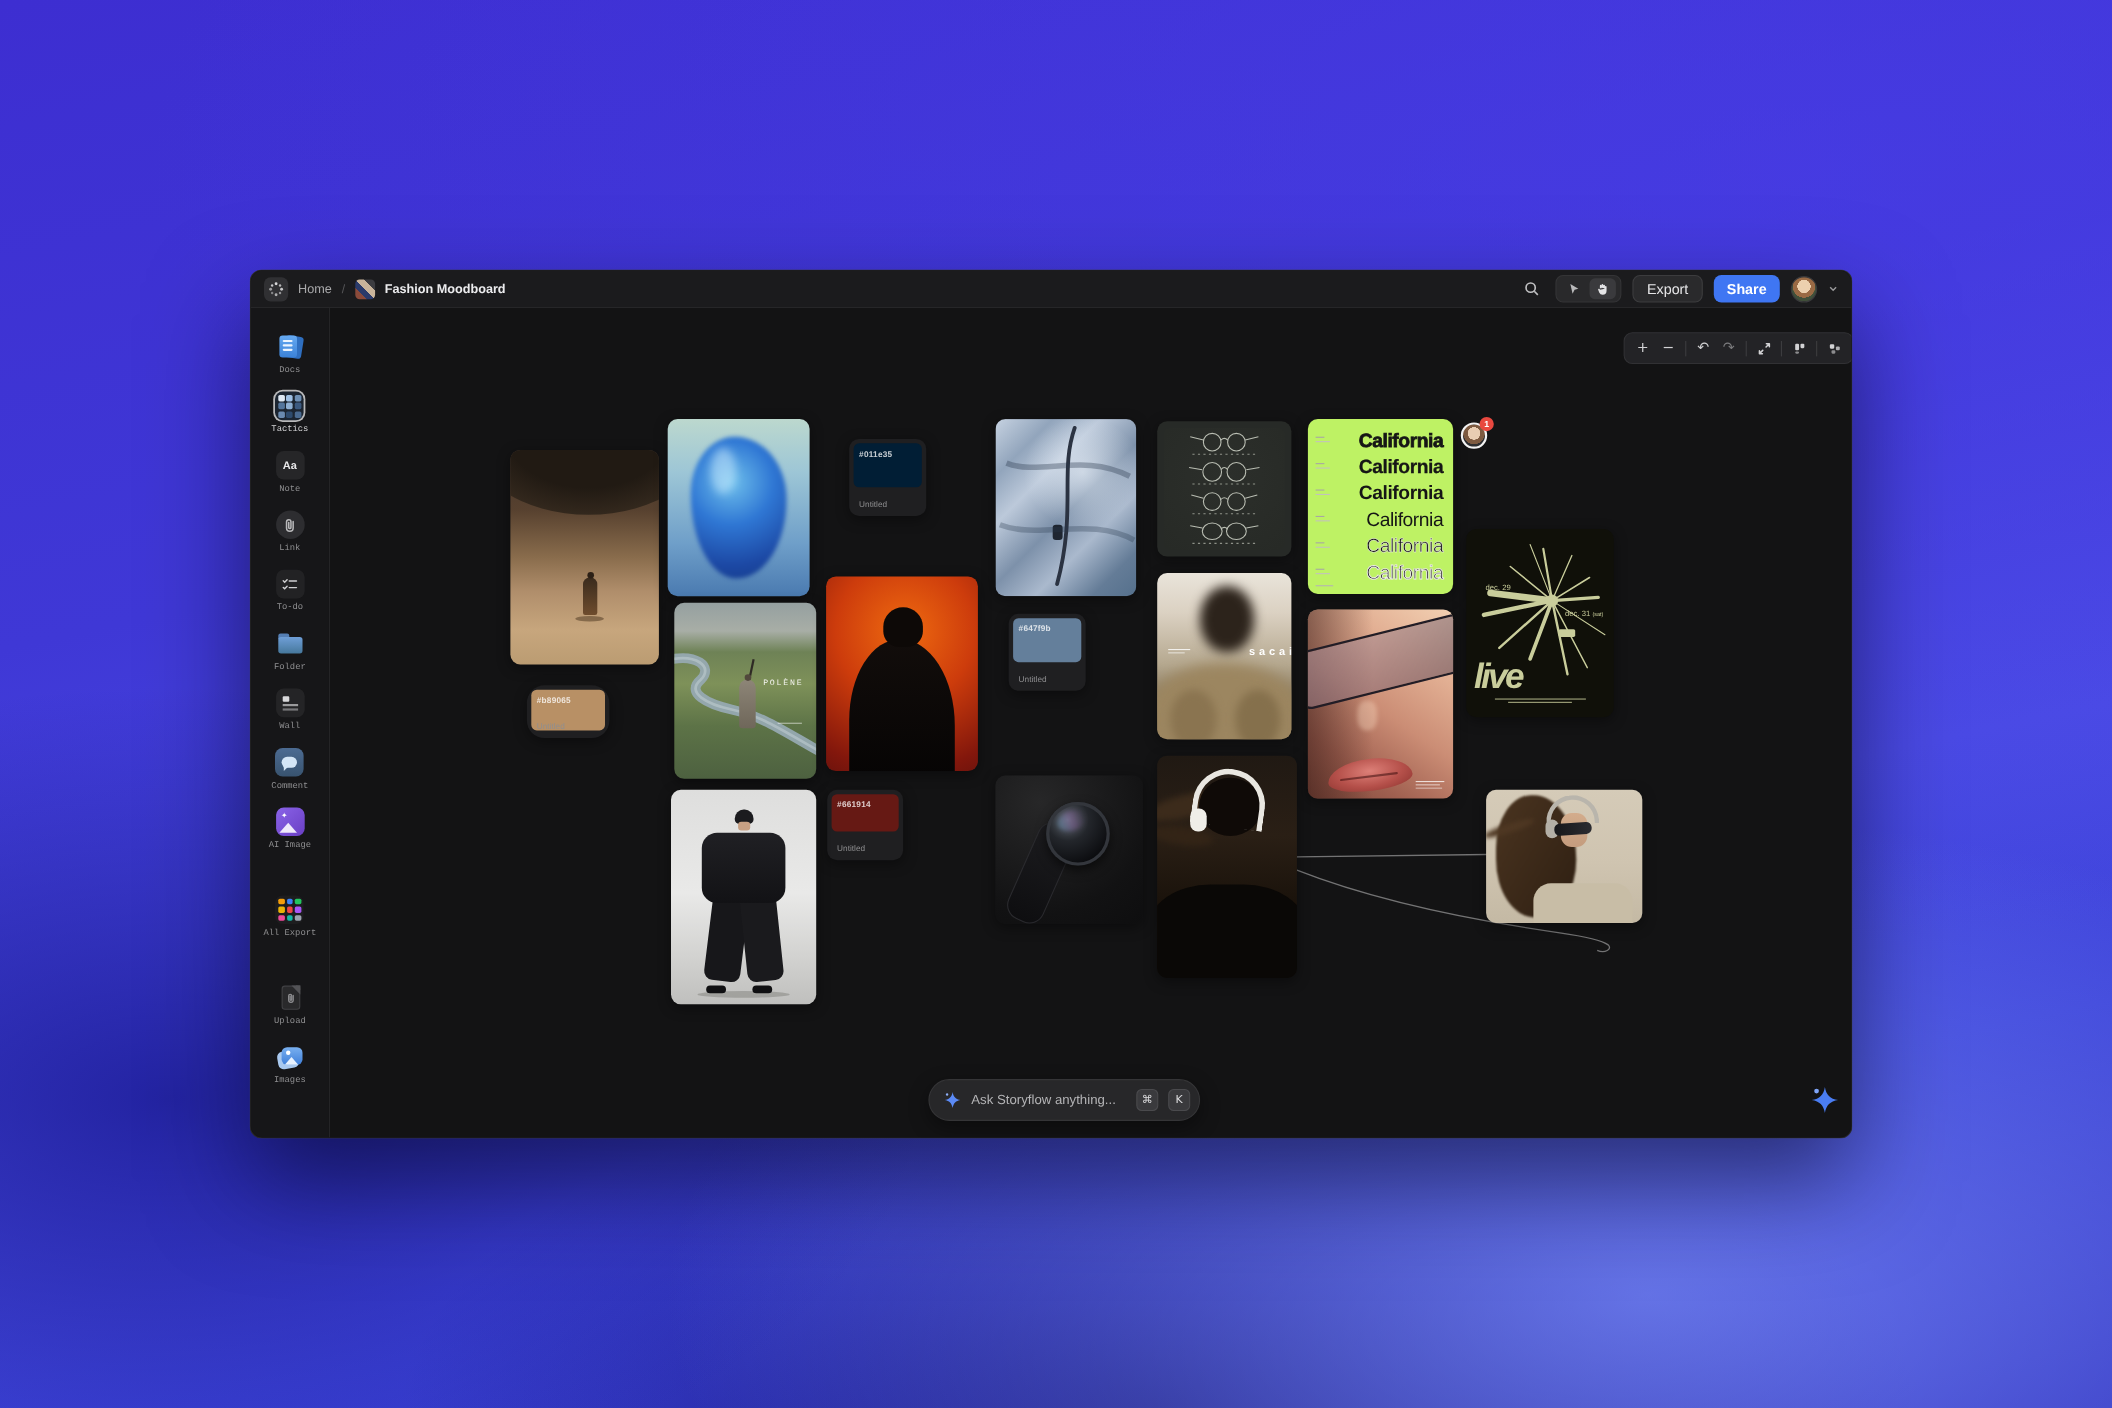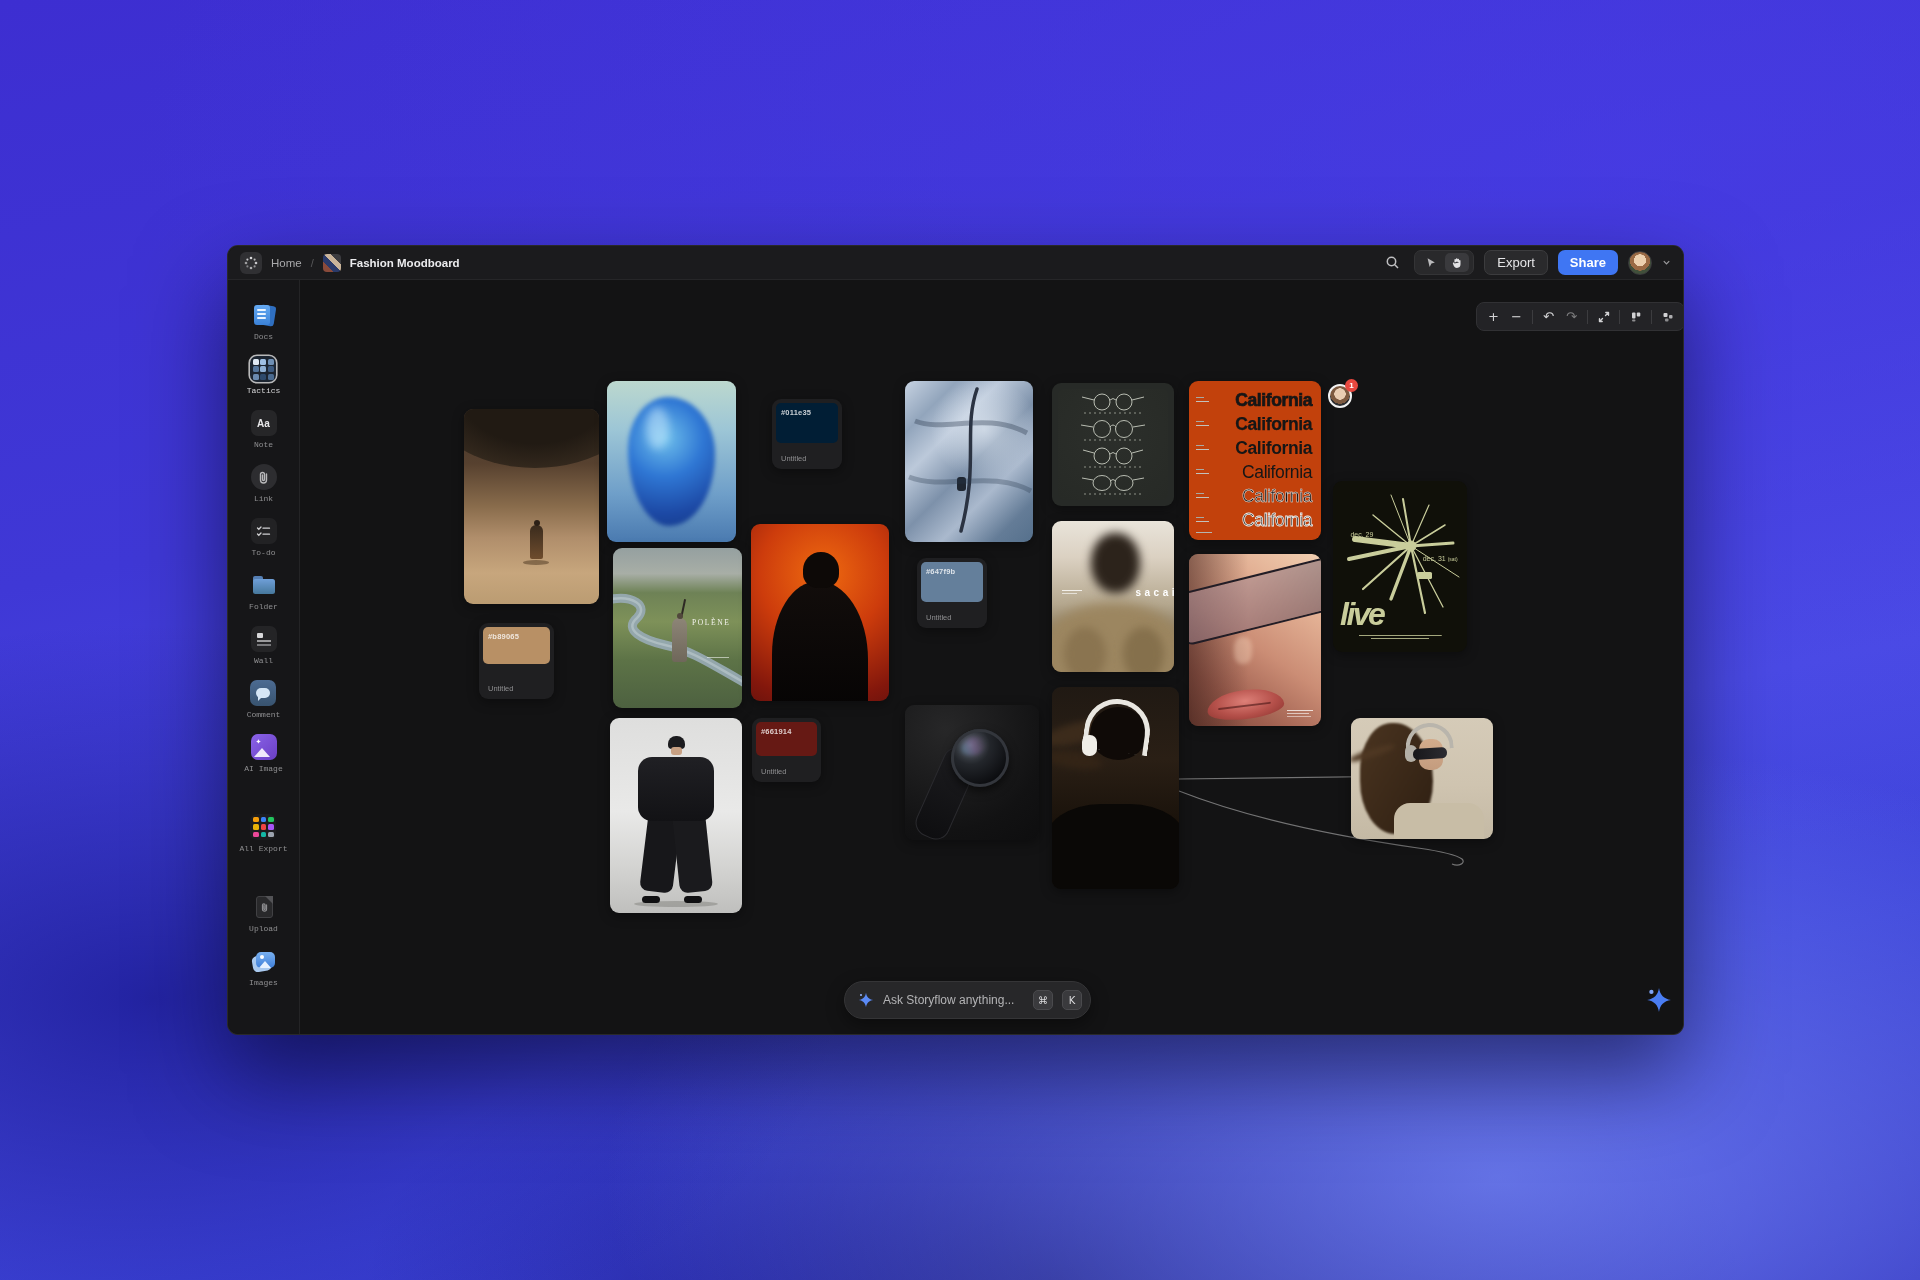--- a/index.html
+++ b/index.html
@@ -113,50 +113,50 @@
   .c-sculpt .blob { position:absolute; left:16%; top:10%; width:68%; height:80%;
     border-radius:46% 54% 52% 48% / 40% 44% 56% 60%; filter:blur(2px);
     background:radial-gradient(circle at 42% 32%, #6fc0ec 0%, #2f77d4 38%, #1c48a4 75%, #143a86 100%); }
   .c-sculpt .hl { position:absolute; left:30%; top:16%; width:18%; height:26%; border-radius:50%; background:rgba(210,240,255,.5); filter:blur(4px); }
 
   .swatch-card { background:#1f1f21; }
   .sw { position:absolute; left:4px; right:4px; top:4px; border-radius:5px; }
   .sw-hex { position:absolute; top:9px; left:9px; font-size:7.5px; font-weight:bold; color:rgba(255,255,255,.78); letter-spacing:.2px; }
   .sw-cap { position:absolute; bottom:6px; left:9px; font-size:7.5px; color:#8e8e90; }
   .c-sw-navy { left:544px; top:153px; width:70px; height:70px; } .c-sw-navy .sw { height:40px; background:#011e35; }
-  .c-sw-tan  { left:251px; top:377px; width:75px; height:76px; } .c-sw-tan .sw { height:37px; background:#b89065; }
+  .c-sw-tan  { left:251px; top:377px; width:75px; height:48px;border-radius:16px; } .c-sw-tan .sw { height:37px; background:#b89065; }
   .c-sw-slate{ left:689px; top:312px; width:70px; height:70px; } .c-sw-slate .sw { height:40px; background:#647f9b; }
   .c-sw-red  { left:524px; top:472px; width:69px; height:64px; } .c-sw-red .sw { height:34px; background:#661914; }
 
   .c-polene { left:385px; top:302px; width:129px; height:160px;
     background:linear-gradient(180deg,#95a0a0 0%,#a8aea6 16%,#6e8256 28%,#7e9159 46%,#5d7347 70%,#4d6140 100%); }
   .c-polene svg { position:absolute; inset:0; }
   .c-polene .fig { position:absolute; left:46%; top:44%; width:15px; height:44px; background:linear-gradient(#8d8577,#6f675a); border-radius:7px 7px 3px 3px; }
   .c-polene .fig:before { content:""; position:absolute; top:-5px; left:5px; width:6px; height:6px; border-radius:50%; background:#51483c; }
   .c-polene .pole { position:absolute; left:53%; top:32%; width:2px; height:30px; background:#2e2a24; transform:rotate(12deg); }
-  .c-polene .brand { position:absolute; right:9%; top:44%; font-family:Liberation Serif, serif; font-size:7.5px; letter-spacing:1.6px; color:#f3f3ee;padding-left:36px; }
+  .c-polene .brand { position:absolute; right:9%; top:44%; font-family:Liberation Mono, monospace; font-size:7.5px; letter-spacing:1.6px; color:#f3f3ee;padding-left:36px; }
   .c-polene .micro { position:absolute; right:10%; top:68%; width:22px; height:1px; background:rgba(255,255,255,.55); }
 
   .c-redhood { left:523px; top:278px; width:138px; height:177px;
     background:radial-gradient(120% 95% at 52% 28%, #ef6a10 0%, #cd3c0c 38%, #83170c 76%, #570f0d 100%); }
   .c-redhood .fig { position:absolute; left:15%; bottom:-4%; width:70%; height:72%;
     background:linear-gradient(180deg,#120d0b,#060404); border-radius:48% 52% 6px 6px / 58% 62% 6px 6px; }
   .c-redhood .hood { position:absolute; left:38%; top:16%; width:26%; height:20%; background:#0d0907; border-radius:50% 50% 40% 40%; }
 
   .c-puffer { left:677px; top:135px; width:128px; height:161px;
     background:
       radial-gradient(60% 45% at 62% 30%, rgba(235,242,250,.65), transparent 70%),
       linear-gradient(135deg,#c6d2e1 0%,#92a5bc 18%,#bcc9da 33%,#7d91aa 52%,#aab9cd 68%,#647c97 86%,#55708c 100%); }
   .c-puffer svg { position:absolute; inset:0; }
 
   .c-glasses-grid { left:824px; top:137px; width:122px; height:123px; background:#272a27; }
   .c-glasses-grid .inner { position:absolute; inset:6px; border-radius:6px; background:radial-gradient(120% 120% at 50% 40%, #2c2f2b 0%, #242723 100%);
     display:flex; flex-direction:column; align-items:center; justify-content:space-evenly; }
 
-  .c-california { left:961px; top:135px; width:132px; height:159px; background:#c2410c; padding:7px 9px 4px 7px;
+  .c-california { left:961px; top:135px; width:132px; height:159px; background:#bef264; padding:7px 9px 4px 7px;
     display:flex; flex-direction:column; justify-content:space-between; }
   .ca-row { display:flex; align-items:center; justify-content:space-between; height:24px; }
   .ca-specs { width:14px; height:6px; flex:0 0 auto;
     background:linear-gradient(#a8a8a2,#a8a8a2) 0 0/8px 1px no-repeat, linear-gradient(#c2c2bc,#c2c2bc) 0 3.5px/13px 1px no-repeat; }
   .ca-word { font-size:17.5px; color:#161616; letter-spacing:-.4px; white-space:nowrap; }
   .ca1 { font-weight:bold; -webkit-text-stroke:.7px #161616; }
   .ca2 { font-weight:bold; -webkit-text-stroke:.25px #161616; }
   .ca3 { font-weight:bold; }
   .ca4 { font-weight:normal; }
   .ca5 { font-weight:normal; -webkit-text-stroke:.45px #efeeeb; }

